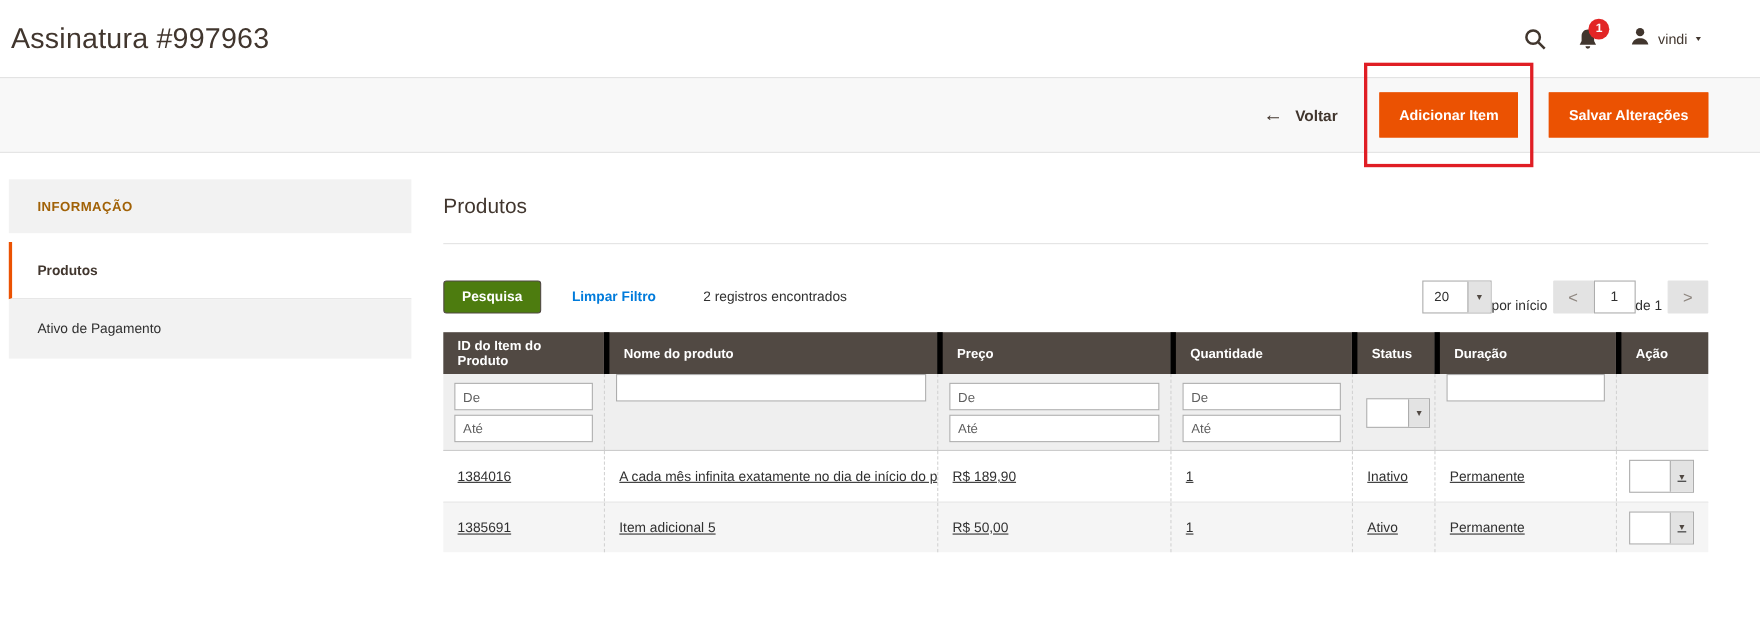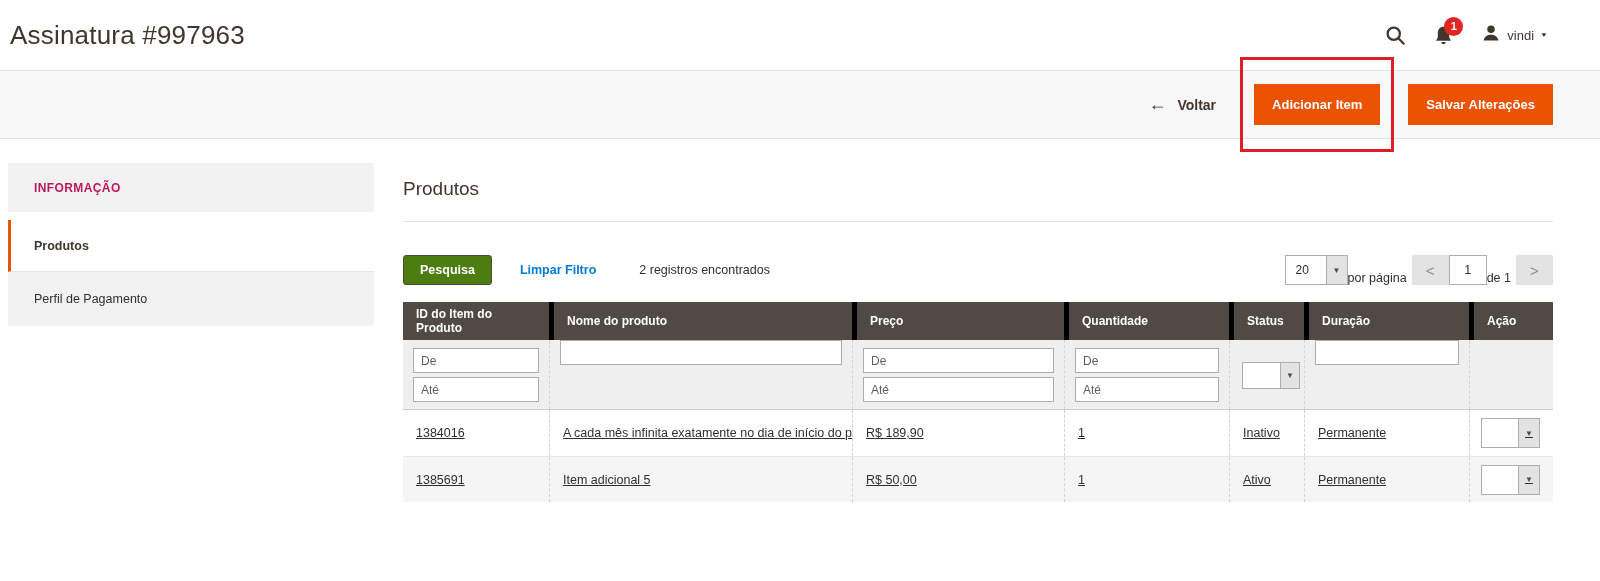--- a/index.html
+++ b/index.html
@@ -27,21 +27,21 @@
     color:#41362e; margin-right:24px; cursor:pointer; }
   .back-arrow { font-size:18px; font-weight:400; }
   .btn-orange { background:#eb5202; border:1px solid #eb5202; color:#fff; font-size:13px;
     font-weight:700; height:41px; padding:0 17px; cursor:pointer;
     font-family:"Liberation Sans", sans-serif; }
   .annotation-box { border:3px solid #e01e25; padding:24px 11px; margin-right:14px; }
 
   
   .sidebar { position:absolute; left:8px; top:163px; width:366px; }
   .sidebar-header { background:#f2f2f2; height:49px; display:flex; align-items:center;
-    padding-left:26px; font-size:12px; font-weight:700; color:#be185d; letter-spacing:.4px; }
+    padding-left:26px; font-size:12px; font-weight:700; color:#a16207; letter-spacing:.4px; }
   .sidebar-item { height:52px; display:flex; align-items:center; padding-left:26px;
     font-size:12.5px; color:#303030; cursor:pointer; background:#f2f2f2; }
   .sidebar-item.active { background:#fff; border-left:3px solid #eb5202; padding-left:23px;
     font-weight:700; color:#41362e; margin-top:8px; border-bottom:1px solid #e5e5e5; }
   .sidebar-item.plain { height:54px; }
 
   
   .main { position:absolute; left:403px; top:163px; width:1150px; }
   .main-heading { font-size:19px; font-weight:400; color:#41362e; margin-top:15px; }
   .heading-rule { border-bottom:1px solid #e3e3e3; margin-top:21px; }
@@ -132,39 +132,39 @@
   </div>
   <div class="annotation-box">
     <button class="btn-orange">Adicionar Item</button>
   </div>
   <button class="btn-orange">Salvar Alterações</button>
 </div>
 
 <div class="sidebar">
   <div class="sidebar-header">INFORMAÇÃO</div>
   <div class="sidebar-item active">Produtos</div>
-  <div class="sidebar-item plain">Perfil de Pagamento</div>
+  <div class="sidebar-item plain">Ativo de Pagamento</div>
 </div>
 
 <div class="main">
   <div class="main-heading">Produtos</div>
   <div class="heading-rule"></div>
 
   <div class="grid-toolbar">
     <div class="toolbar-left">
       <button class="btn-search">Pesquisa</button>
       <span class="clear-link">Limpar Filtro</span>
       <span class="records">2 registros encontrados</span>
     </div>
     <div class="toolbar-right">
       <div class="fake-select per-page">
         <span class="value">20</span>
         <span class="arrow-seg">▼</span>
       </div>
-      <span class="pp-label">por página</span>
+      <span class="pp-label">por início</span>
       <div class="page-btn">&lt;</div>
       <input class="page-input" value="1" style="">
       <span class="of-label">de 1</span>
       <div class="page-btn">&gt;</div>
     </div>
   </div>
 
   <div class="products-table">
 
     <div class="t-row t-head">

